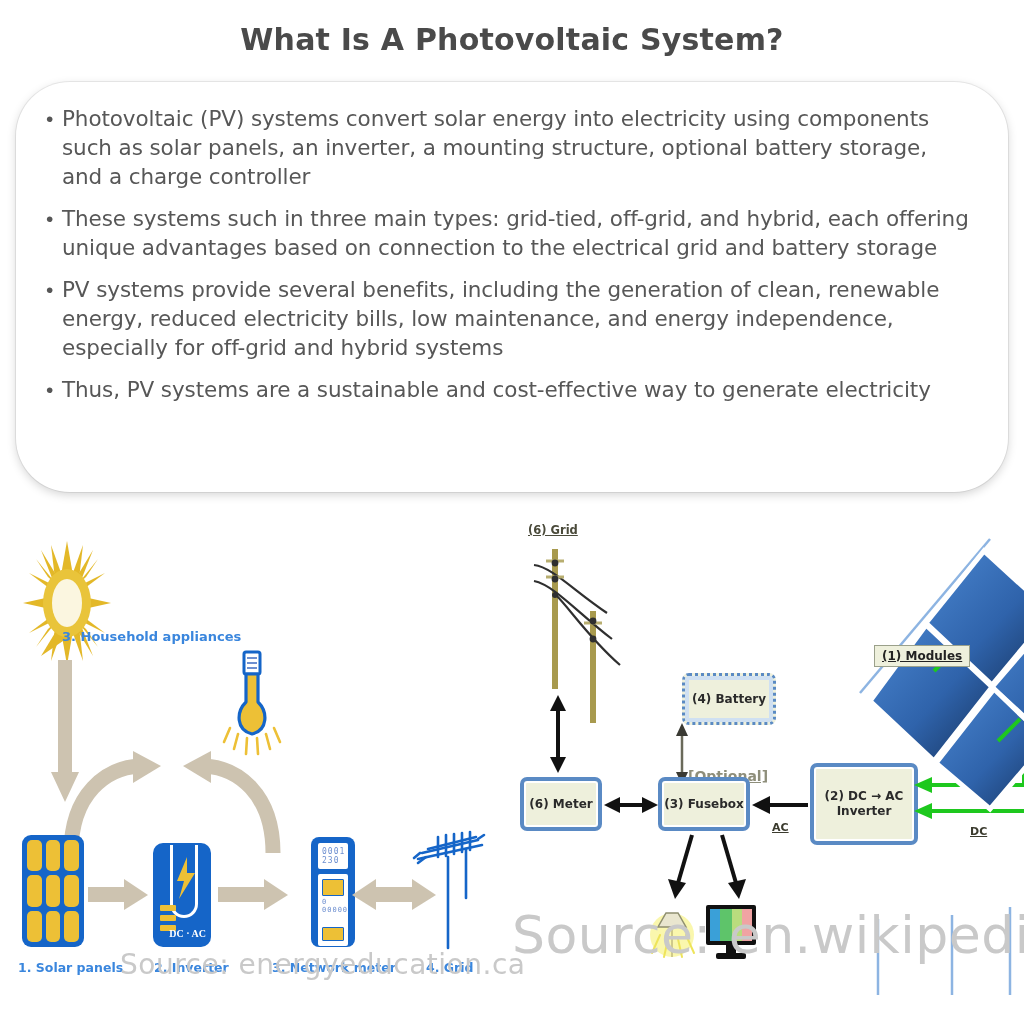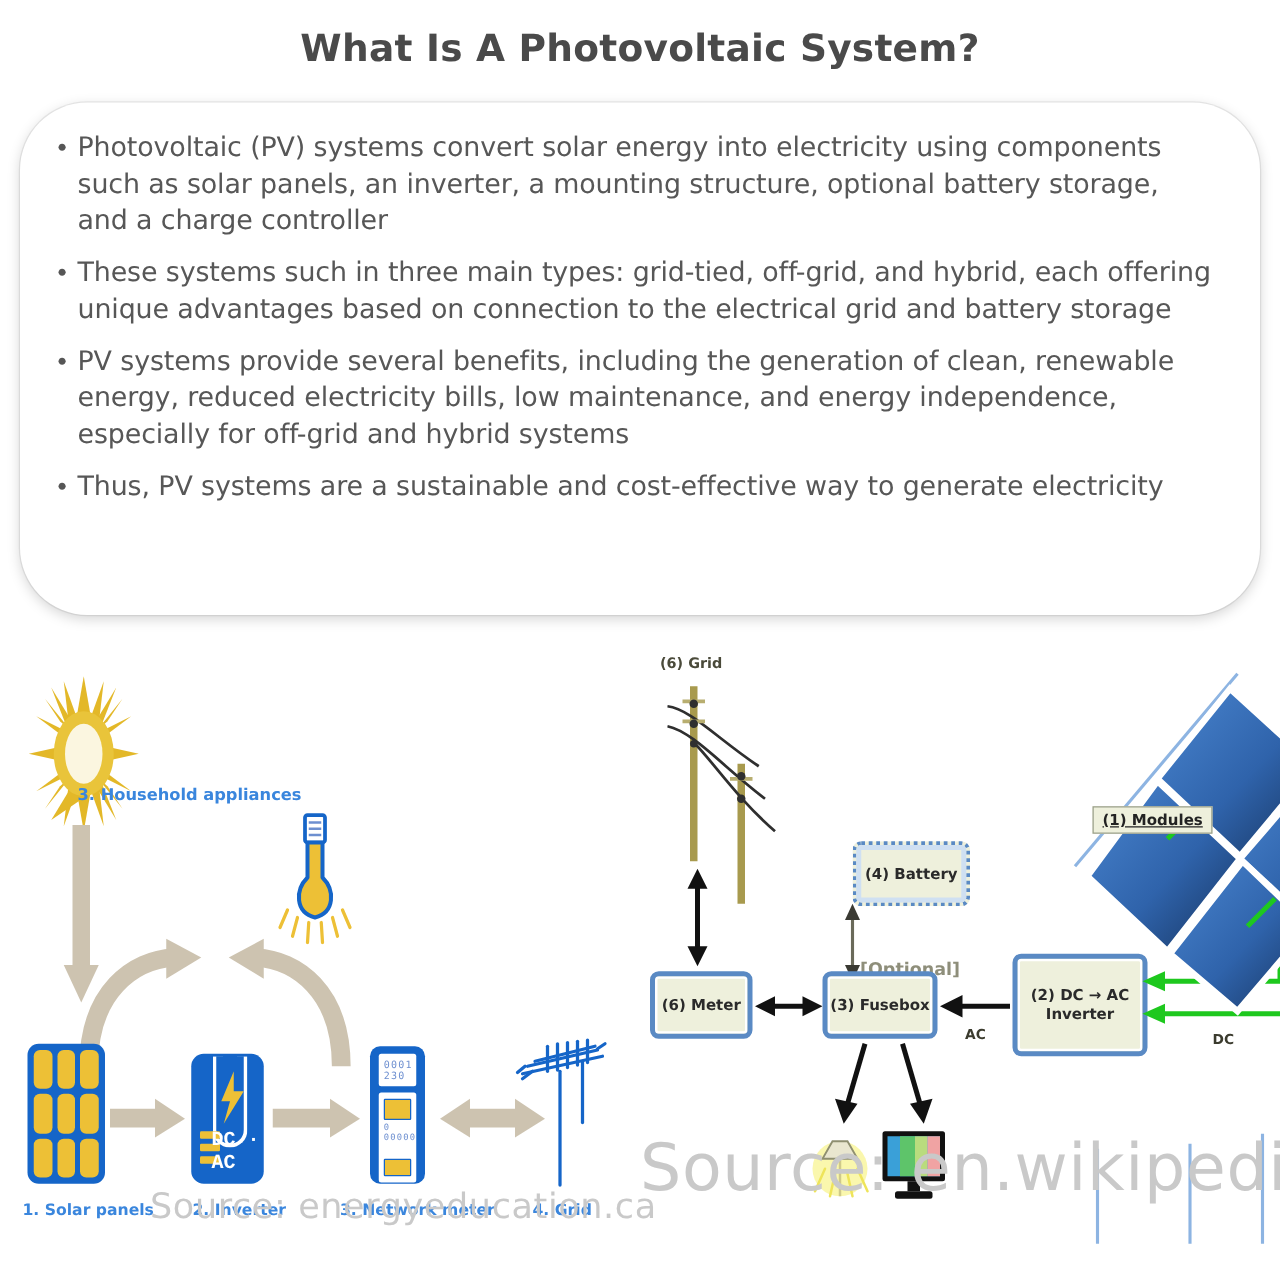--- a/index.html
+++ b/index.html
@@ -86,22 +86,22 @@
     background: #1565c8;
     border-radius: 10px;
   }
   .inv-inner {
     position: absolute; left: 30%; top: 2px; width: 48%; height: 70%;
     border: 3px solid #ffffff; border-top: none;
     border-radius: 0 0 22px 22px;
   }
   .inv-text {
     position: absolute; left: 28%; bottom: 8px;
-    color: #ffffff; font-size: 16px; font-weight: 700;
-    font-family: Liberation Mono, monospace;
+    color: #ffffff; font-size: 10px; font-weight: 700;
+    font-family: Liberation Serif, serif;
     margin-top: 29px;
   }
   .inv-bars { position: absolute; left: 7px; bottom: 12px; }
   .inv-bar { width: 16px; height: 6px; background: #edc036; margin-bottom: 4px; border-radius: 1px; }
 
   .meter {
     position: absolute;
     background: #1565c8; border-radius: 8px; padding: 6px 7px;
   }
   .meter-screen {
@@ -137,20 +137,21 @@
     display: flex; align-items: center; justify-content: center;
     color: #2a2a2a; font-size: 12px; font-weight: 700;
     font-family: "DejaVu Sans", sans-serif;
     margin-left: 48px;
   }
   .rlabel {
     position: absolute;
     color: #3b3b2e; font-size: 11px; font-weight: 700;
     font-family: "DejaVu Sans", sans-serif;
     white-space: nowrap;
+    text-decoration: underline;
   }
   .rlabel-grid { color: #4a4a3a; font-size: 11.5px; }
   .rlabel-opt { color: #8e8e7a; font-size: 14px; margin-top: 25px; }
   .modlabel {
     position: absolute;
     background: #eef0dc; border: 1px solid #9aa08a;
     color: #222; font-size: 12px; font-weight: 700;
     font-family: "DejaVu Sans", sans-serif;
     padding: 3px 7px;
     text-decoration: underline;
@@ -280,21 +281,21 @@
           <div class="inv-bar"></div>
         </div>
         <div class="inv-text">DC · AC</div>
       </div>
 
       <svg width="72" height="40" style="position:absolute;left:218px;top:370px">
         <rect x="0" y="12" width="50" height="15" fill="#cdc3b0"></rect>
         <polygon points="46,4 46,35 70,20" fill="#cdc3b0"></polygon>
       </svg>
 
-      <div class="meter" style="left:296px;top:332px;width:44px;height:110px">
+      <div class="meter" style="left:311px;top:332px;width:44px;height:110px">
         <div class="meter-screen">0001 230</div>
         <div class="meter-body">
           <div class="meter-blk"></div>
           <div class="meter-dots">0   00000</div>
           <div class="meter-blk2"></div>
         </div>
       </div>
 
       <svg width="88" height="40" style="position:absolute;left:350px;top:370px">
         <rect x="22" y="12" width="44" height="15" fill="#cdc3b0"></rect>

